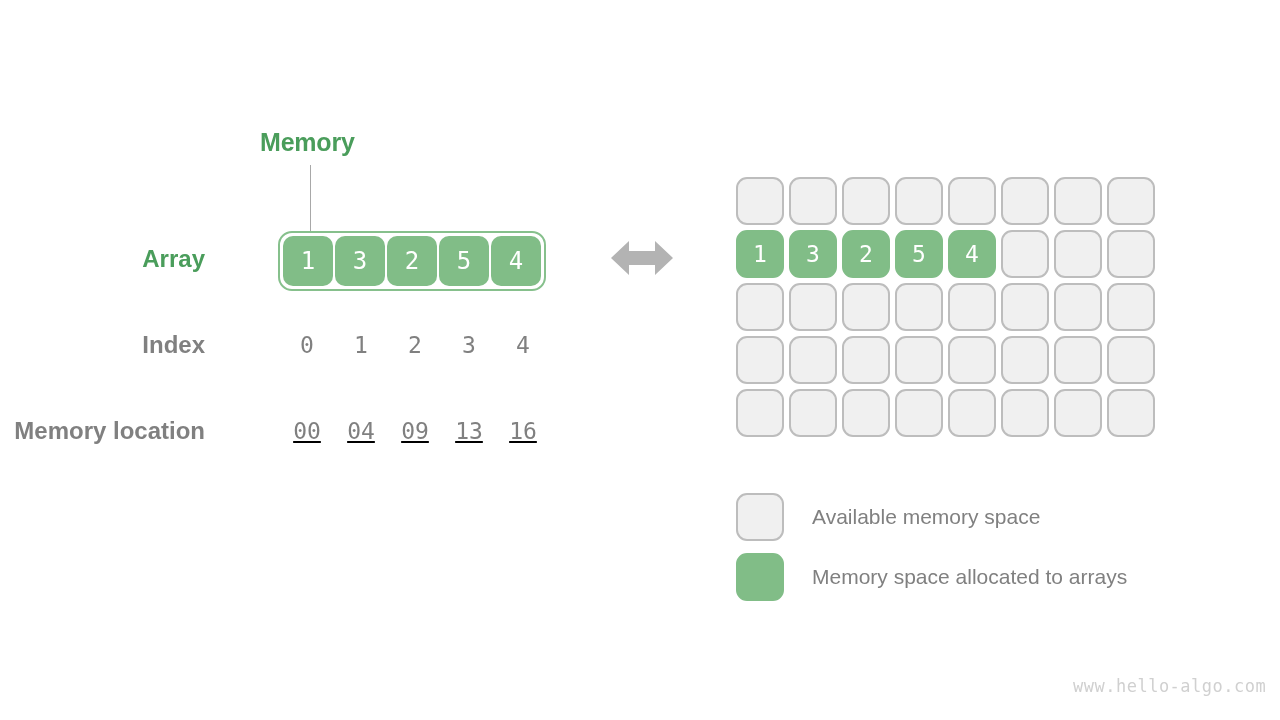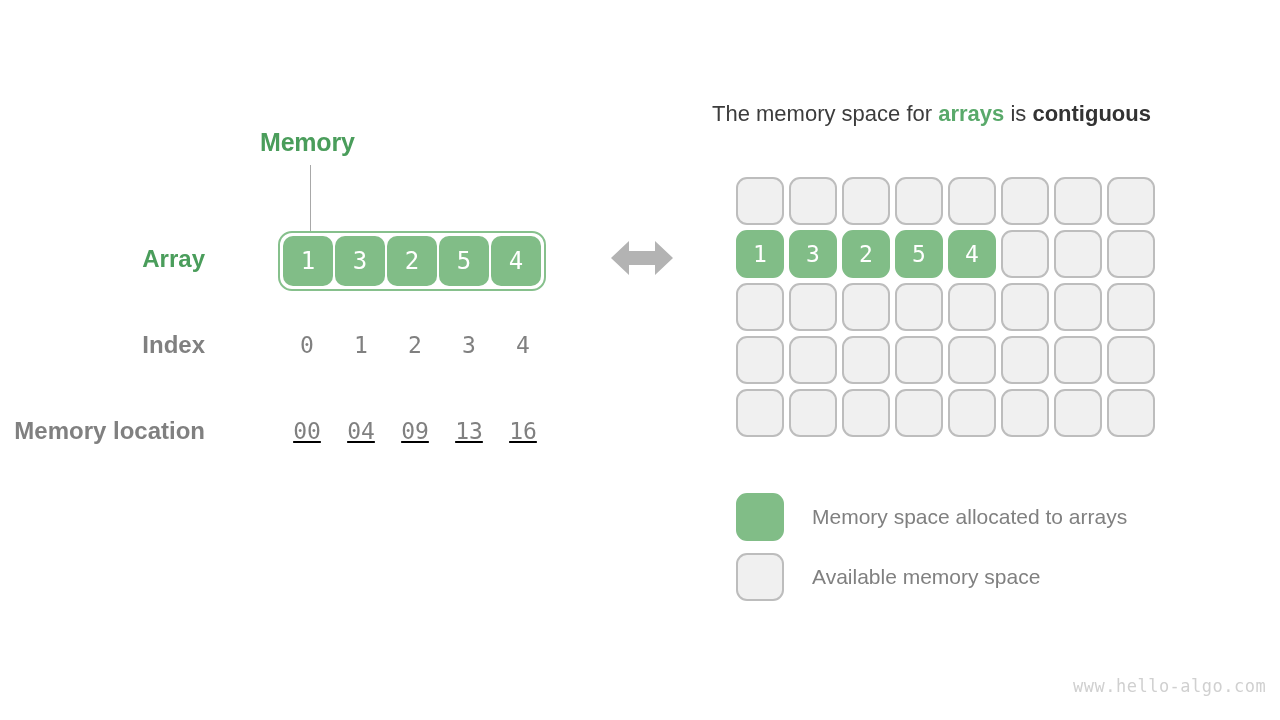--- a/index.html
+++ b/index.html
@@ -232,21 +232,20 @@
     <div class="cellnum">04</div>
     <div class="cellnum">09</div>
     <div class="cellnum">13</div>
     <div class="cellnum">16</div>
   </div>
 
   <svg class="double-arrow" viewBox="0 0 62 42">
     <polygon points="0,21 18,4 18,14 44,14 44,4 62,21 44,38 44,28 18,28 18,38" fill="#b3b3b3"></polygon>
   </svg>
 
-  <div class="title"><span>The memory space for </span><span class="hl-green">arrays</span><span> is </span><span class="hl-dark">contiguous</span></div>
 
   <div class="mem-grid">
 
     <div class="mem-cell"></div>
     <div class="mem-cell"></div>
     <div class="mem-cell"></div>
     <div class="mem-cell"></div>
     <div class="mem-cell"></div>
     <div class="mem-cell"></div>
     <div class="mem-cell"></div>
@@ -284,24 +283,24 @@
     <div class="mem-cell"></div>
     <div class="mem-cell"></div>
     <div class="mem-cell"></div>
     <div class="mem-cell"></div>
     <div class="mem-cell"></div>
     <div class="mem-cell"></div>
   </div>
 
   <div class="legend">
     <div class="legend-row">
+      <div class="legend-swatch empty"></div>
+      <div class="legend-text">Available memory space</div>
+    </div>
+    <div class="legend-row">
       <div class="legend-swatch filled"></div>
       <div class="legend-text">Memory space allocated to arrays</div>
     </div>
-    <div class="legend-row">
-      <div class="legend-swatch empty"></div>
-      <div class="legend-text">Available memory space</div>
-    </div>
   </div>
 
   <div class="watermark">www.hello-algo.com</div>
 
 </div>
 
 </body></html>

